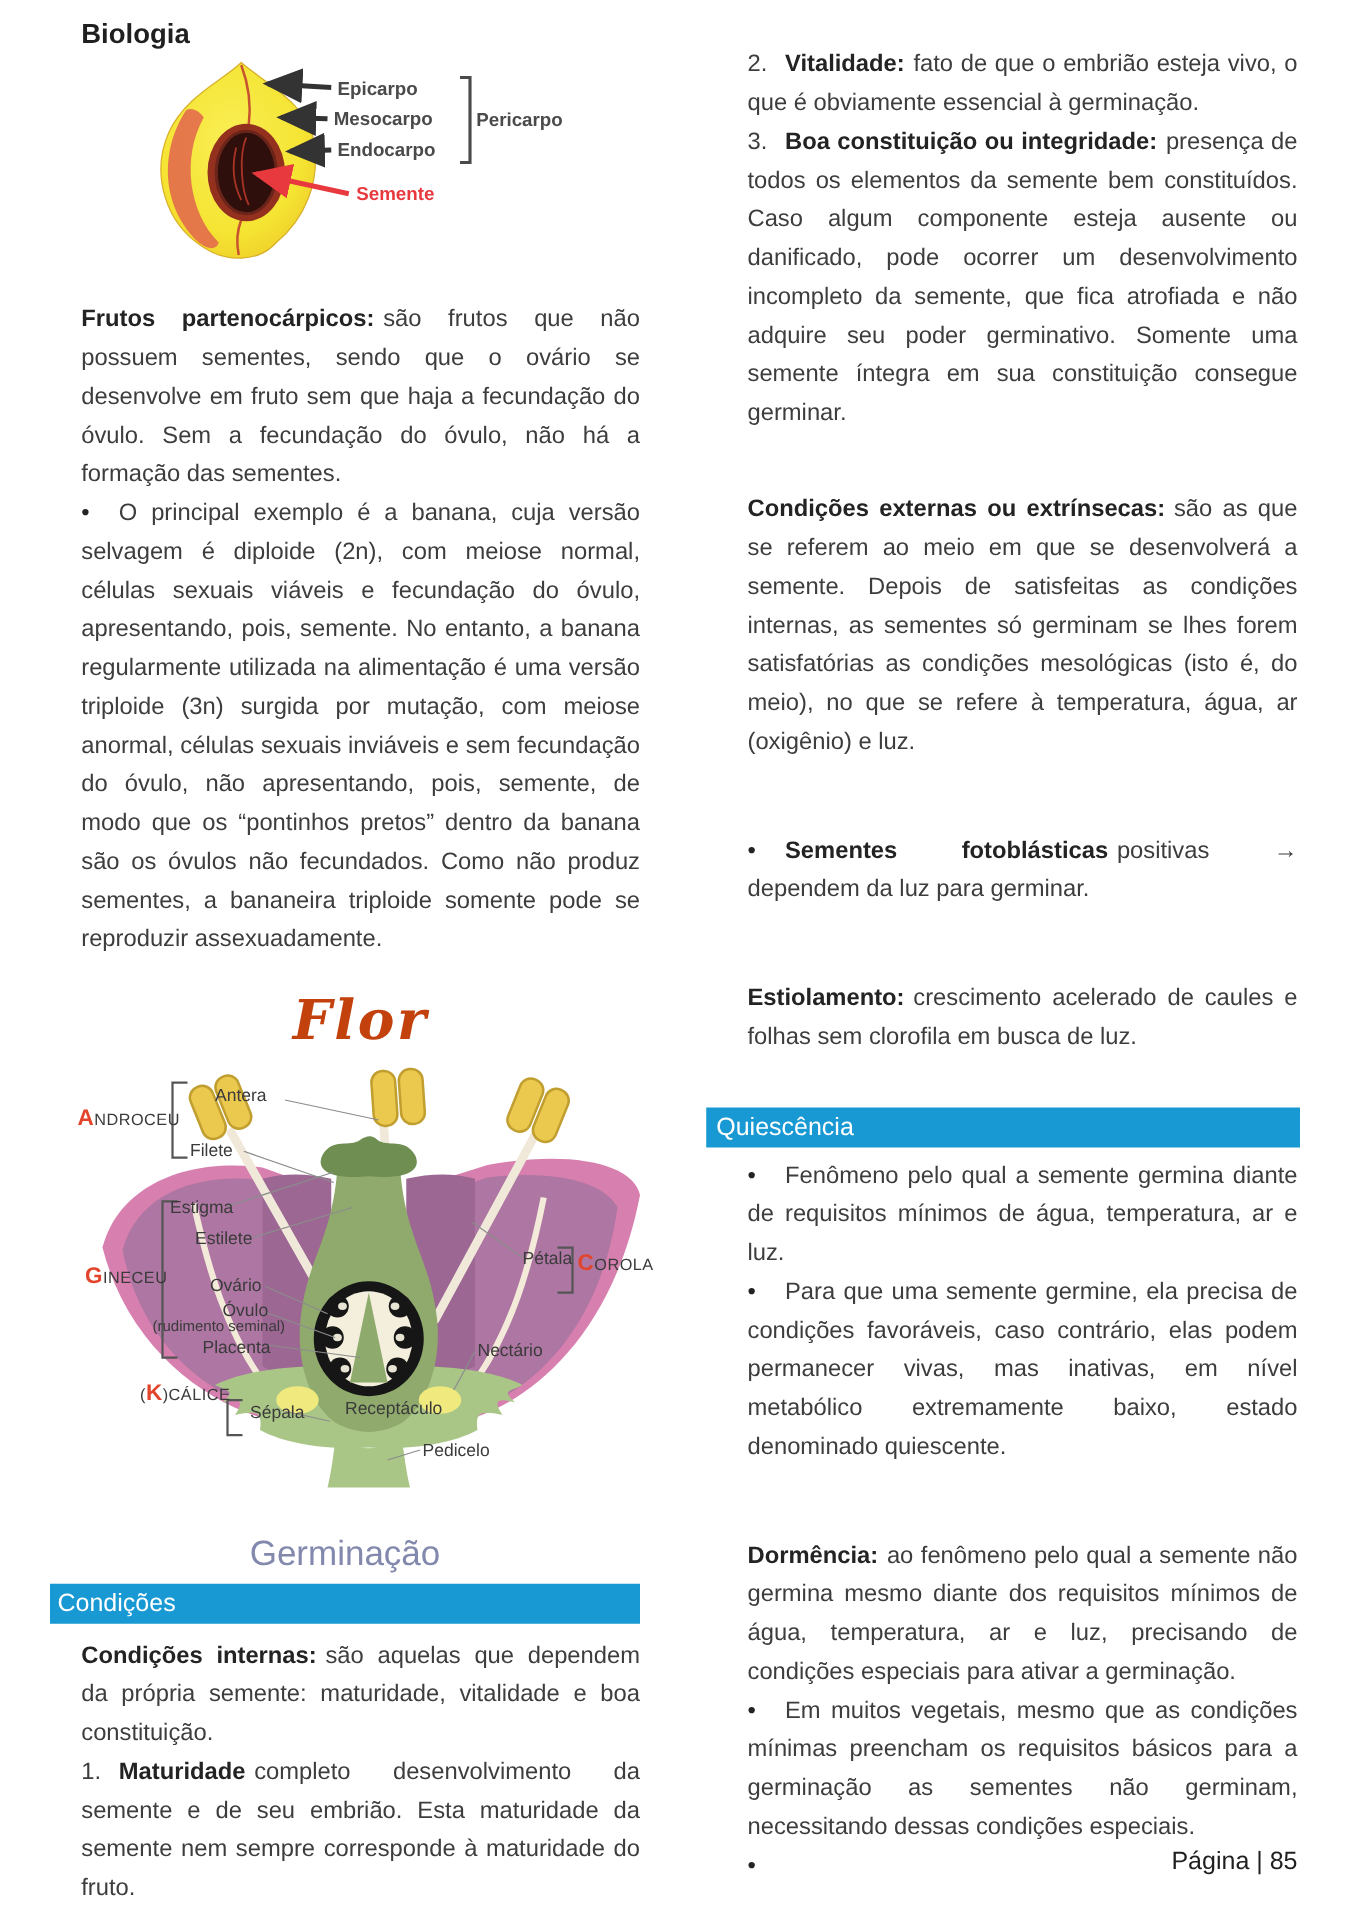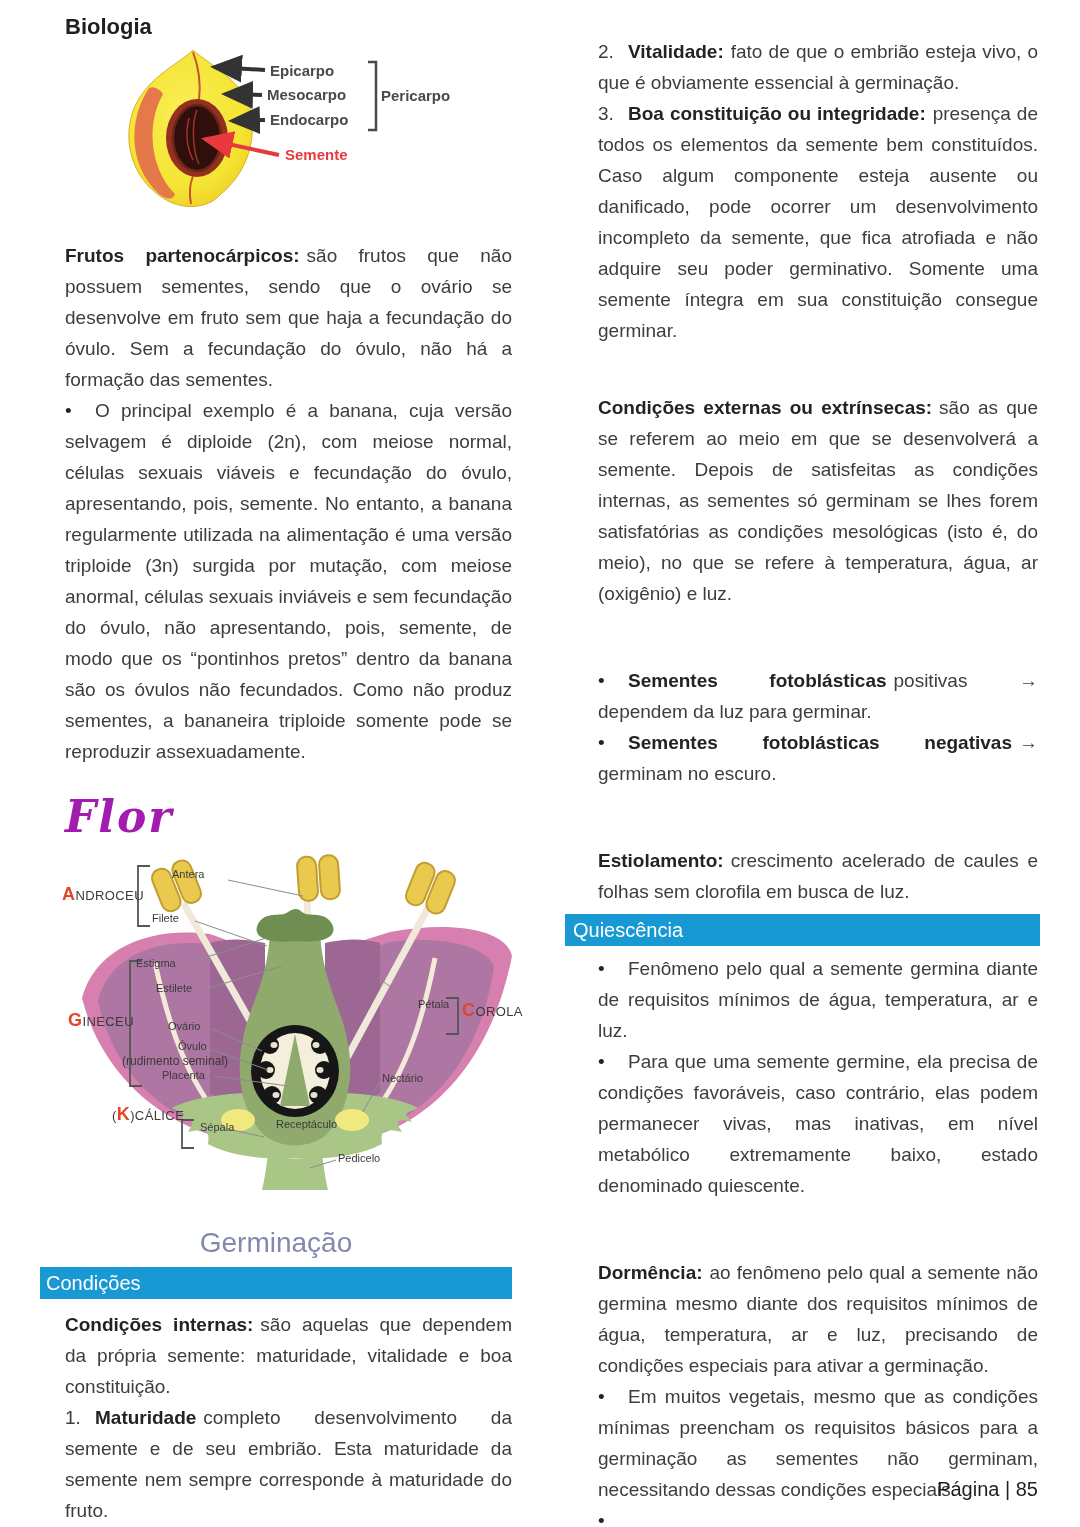--- a/index.html
+++ b/index.html
@@ -14,25 +14,25 @@
   .body-p .numid{display:inline-block;width:30px;}
   .body-p .bul{display:inline-block;width:30px;color:#232323;}
   .gap-md{margin-top:26px;}
   .gap-lg{margin-top:46px;}
   .gap-xl{margin-top:56px;}
   .sect-h{margin:34px 0 0 -25px;font-size:28px;font-weight:400;color:#8389ad;text-align:center;}
   .blue-bar{margin:8px 0 0 -25px;width:472px;height:32px;line-height:32px;background:#1899d3;
             color:#ffffff;font-size:20px;padding-left:6px;box-sizing:border-box;}
   .col-right .blue-bar{margin-left:-33px;width:475px;padding-left:8px;}
   .fruit-svg{display:block;margin:4px 0 0 50px;}
-  .flor-title{margin-top:24px;text-align:left;font-family:"DejaVu Serif",serif;
-              font-style:italic;font-weight:700;font-size:44px;color:#a21caf;letter-spacing:2px;}
+  .flor-title{margin-top:24px;text-align:center;font-family:"DejaVu Serif",serif;
+              font-style:italic;font-weight:700;font-size:44px;color:#c2410c;letter-spacing:2px;}
   .flower-wrap{position:relative;width:460px;height:345px;margin:6px 0 0 -5px;}
   .flower-wrap svg{position:absolute;left:0;top:0;}
-  .dlbl{position:absolute;font-size:11px;color:#3a3a3a;white-space:nowrap;}
+  .dlbl{position:absolute;font-size:14px;color:#3a3a3a;white-space:nowrap;}
   .dlbl.small{font-size:12px;}
   .grp{font-size:13px;color:#3a3a3a;letter-spacing:.4px;}
   .grp .init{color:#e2452c;font-size:18px;font-weight:700;}
   .footer{position:absolute;right:42px;bottom:26px;font-size:20px;color:#1f1f1f;}
   svg text.flbl{font-family:"Liberation Sans",sans-serif;font-size:15px;font-weight:700;fill:#4a4a4a;}
   svg text.flbl-red{font-family:"Liberation Sans",sans-serif;font-size:15px;font-weight:700;fill:#e8393f;}
 </style>
 </head>
 <body>
 
@@ -212,29 +212,26 @@
       <span class="numid">3.</span><span class="lead">Boa constituição ou integridade:</span><span>presença de todos os elementos da semente bem constituídos. Caso algum componente esteja ausente ou danificado, pode ocorrer um desenvolvimento incompleto da semente, que fica atrofiada e não adquire seu poder germinativo. Somente uma semente íntegra em sua constituição consegue germinar.</span>
     </p>
 
     <p class="body-p gap-lg">
       <span class="lead">Condições externas ou extrínsecas:</span><span>são as que se referem ao meio em que se desenvolverá a semente. Depois de satisfeitas as condições internas, as sementes só germinam se lhes forem satisfatórias as condições mesológicas (isto é, do meio), no que se refere à temperatura, água, ar (oxigênio) e luz.</span>
     </p>
 
     <p class="body-p gap-xl">
       <span class="bul">•</span><span class="lead">Sementes fotoblásticas</span><span>positivas → dependem da luz para germinar.</span>
     </p>
-    <p class="body-p">
-      <span class="bul">•</span><span class="lead">Sementes fotoblásticas negativas</span><span>→ germinam no escuro.</span>
-    </p>
 
     <p class="body-p gap-xl">
       <span class="lead">Estiolamento:</span><span>crescimento acelerado de caules e folhas sem clorofila em busca de luz.</span>
     </p>
 
-    <div class="blue-bar" style="margin-top:7px;">Quiescência</div>
+    <div class="blue-bar" style="margin-top:41px;">Quiescência</div>
 
     <p class="body-p" style="margin-top:7px;">
       <span class="bul">•</span><span>Fenômeno pelo qual a semente germina diante de requisitos mínimos de água, temperatura, ar e luz.</span>
     </p>
     <p class="body-p">
       <span class="bul">•</span><span>Para que uma semente germine, ela precisa de condições favoráveis, caso contrário, elas podem permanecer vivas, mas inativas, em nível metabólico extremamente baixo, estado denominado quiescente.</span>
     </p>
 
     <p class="body-p gap-xl">
       <span class="lead">Dormência:</span><span>ao fenômeno pelo qual a semente não germina mesmo diante dos requisitos mínimos de água, temperatura, ar e luz, precisando de condições especiais para ativar a germinação.</span>

